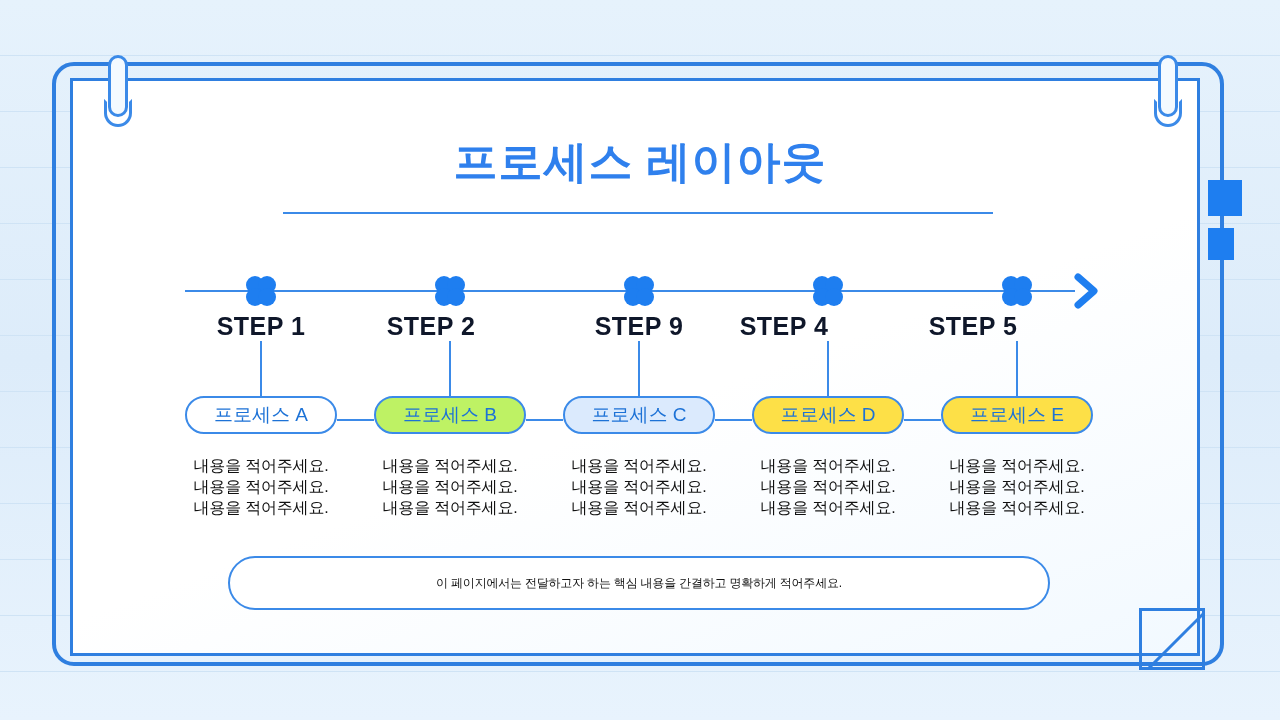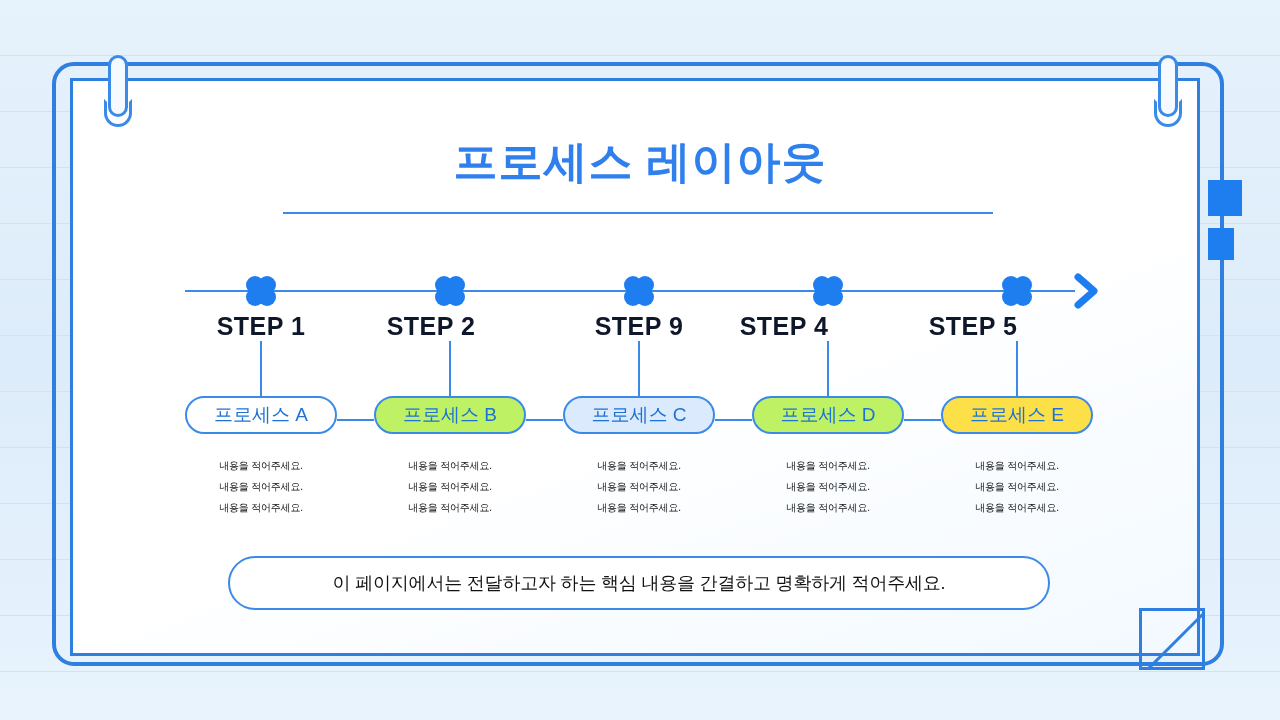--- a/index.html
+++ b/index.html
@@ -94,37 +94,37 @@
   
   .pill {
     position:absolute; top:396px; height:38px; width:152px;
     border:2px solid #3b8ae8; border-radius:26px;
     display:flex; align-items:center; justify-content:center;
     font-size:19px; color:#1d72d6;
   }
   .pill.f1 { background:#ffffff; }
   .pill.f2 { background:#bef264; }
   .pill.f3 { background:#dbeafd; }
-  .pill.f4 { background:#bef264; }
+  .pill.f4 { background:#fde047; }
   .pill.f5 { background:#fde047; }
 
   
   .body-col {
     position:absolute; top:455px; width:180px;
     text-align:center;
-    font-size:10px; line-height:21px; color:#111; letter-spacing:-.2px;
+    font-size:16px; line-height:21px; color:#111; letter-spacing:-.2px;
   }
 
   
   #callout {
     position:absolute; left:228px; top:556px; width:822px; height:54px;
     border:2px solid #3b8ae8; border-radius:28px;
     background:#ffffff;
     display:flex; align-items:center; justify-content:center;
-    font-size:18px; color:#111; letter-spacing:-.2px;
+    font-size:12px; color:#111; letter-spacing:-.2px;
   }
 </style>
 </head>
 <body>
 
 <div id="paper-lines"></div>
 
 <div id="outer-frame"></div>
 <div id="inner-frame"></div>
 

